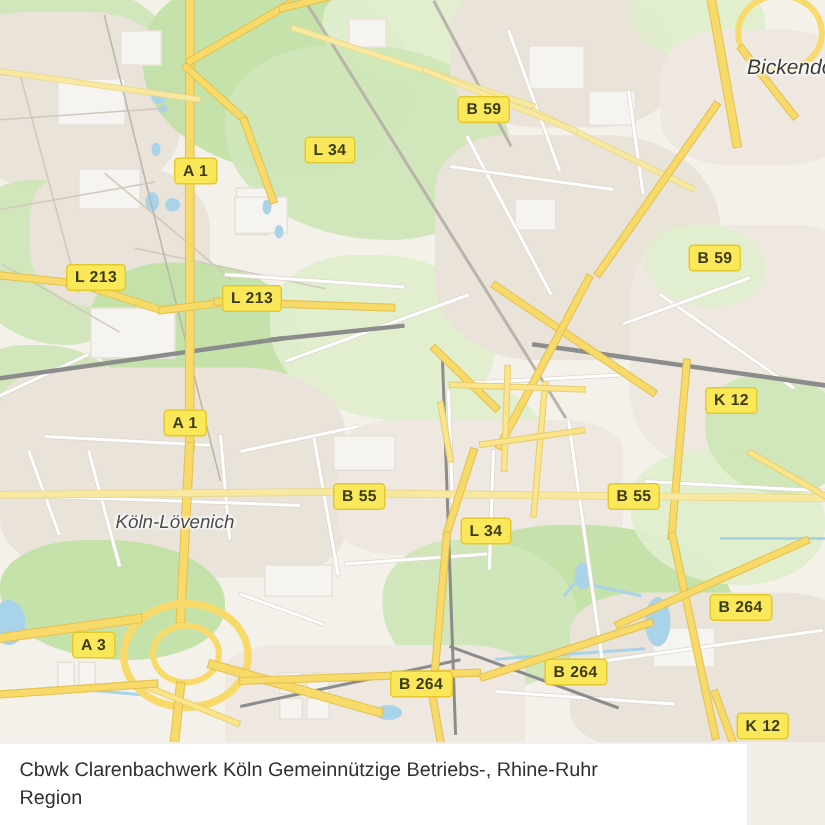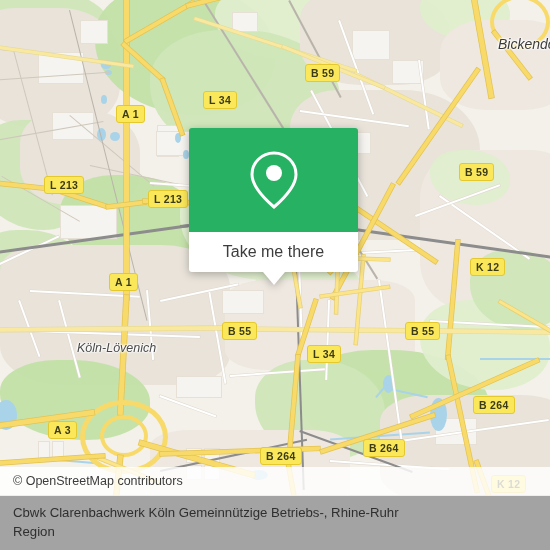--- a/index.html
+++ b/index.html
@@ -62,21 +62,21 @@
               border-left:11px solid transparent;border-right:11px solid transparent;
               border-top:13px solid #ffffff;}
 
   
   .attrib{position:absolute;left:0;top:467px;width:550px;height:28px;
           background:rgba(255,255,255,.82);display:flex;align-items:center;z-index:30;}
   .attrib span{padding-left:13px;font-size:12.5px;color:#3c3c3c;
                font-family:"Liberation Sans","DejaVu Sans",sans-serif;}
 
   
-  .footer{position:absolute;left:0;top:495px;width:550px;height:55px;background:#a3a3a3;
+  .footer{position:absolute;left:0;top:495px;width:498px;height:55px;background:#ffffff;
           border-top:1px solid #eeeeee;overflow:hidden;}
   .footer-title{position:absolute;left:13px;top:7px;width:415px;color:#2f2f2f;
                 font-size:13.2px;line-height:19px;
                 font-family:"Liberation Sans","DejaVu Sans",sans-serif;}
   .brand{position:absolute;right:12px;top:13px;display:flex;align-items:center;gap:3px;}
   .brand-word{color:#1b1b1b;font-size:31px;line-height:31px;font-weight:bold;letter-spacing:-1.2px;
               font-family:"DejaVu Sans",sans-serif;}
 </style>
 </head>
 <body>
@@ -267,35 +267,20 @@
         <div class="shield" style="left: 260px; top: 447px;">B 264</div>
         <div class="shield" style="left: 363px; top: 439px;">B 264</div>
         <div class="shield" style="left: 491px; top: 475px;">K 12</div>
       </div>
 
     <div id="places">
         <div class="citylabel" style="left: 498px; top: 36px;">Bickendo</div>
         <div class="placelabel" style="left: 77px; top: 341px;">Köln-Lövenich</div>
       </div>
 
-    <div class="popup">
-      <div class="popup-top">
-        <svg width="52" height="62" viewBox="0 0 52 62">
-          <path d="M26 4 C13.8 4 4 13.6 4 25.4 C4 38 18 51 26 58 C34 51 48 38 48 25.4 C48 13.6 38.2 4 26 4 Z" fill="none" stroke="#ffffff" stroke-width="3"></path>
-          <circle cx="26" cy="24" r="8" fill="#ffffff"></circle>
-        </svg>
-      </div>
-      <div class="popup-bottom">
-        <span>Take me there</span>
-      </div>
-      <div class="popup-tail"></div>
-    </div>
-
-    <div class="attrib">
-      <span>© OpenStreetMap contributors</span>
-    </div>
+
   </div>
 
   <div class="footer">
     <div class="footer-title">Cbwk Clarenbachwerk Köln Gemeinnützige Betriebs-, Rhine-Ruhr Region</div>
   </div>
 
 </div>
 
 </body></html>

